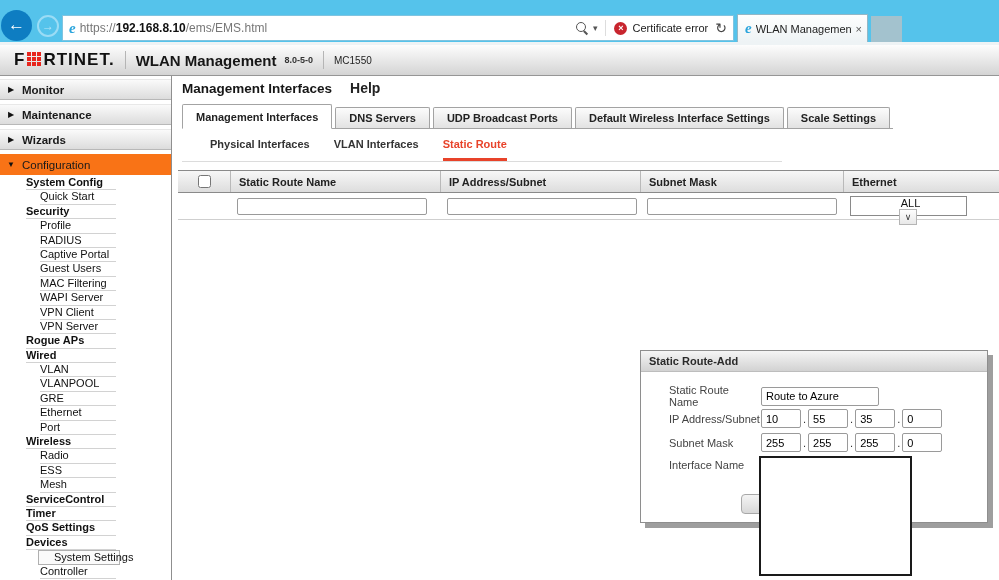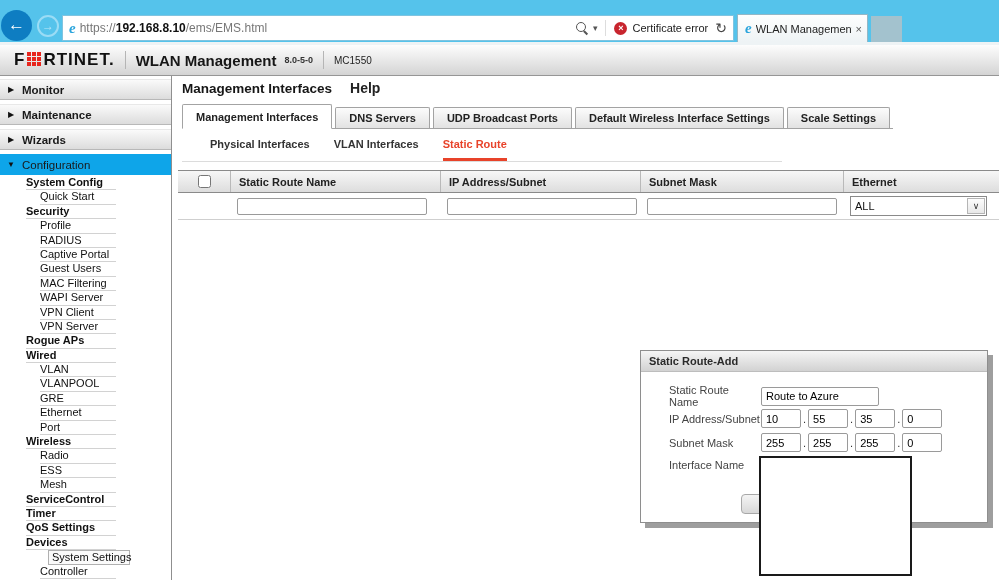--- a/index.html
+++ b/index.html
@@ -38,28 +38,28 @@
   .product { font-size:15px; font-weight:bold; color:#161616; }
   .version { font-size:9px; font-weight:bold; color:#333; margin-left:8px; }
   .model { font-size:10px; font-weight:normal; color:#222; }
 
   
   .sidebar { position:absolute; left:0; top:76px; width:172px; height:504px; border-right:1px solid #8f8f8f; background:#fff; }
   .sections { position:absolute; left:0; top:3px; width:100%; }
   .section { height:21px; margin-bottom:4px; background:linear-gradient(#fafafa,#dcdcdc); border-top:1px solid #e8e8e8; border-bottom:1px solid #b8b8b8; display:flex; align-items:center; }
   .section .arrow { width:22px; text-align:center; font-size:8px; color:#111; }
   .section .arrow::before { content:"\25B6"; }
-  .section.expanded { background:#0ea5e9; border:none; }
+  .section.expanded { background:#f97316; border:none; }
   .section.expanded .arrow::before { content:"\25BC"; }
   .section-label { font-size:11.5px; font-weight:bold; color:#1a1a1a; }
   .section.expanded .section-label { font-weight:normal; font-size:11.5px; }
   .tree { position:absolute; left:0; top:100px; width:100%; }
   .tree-item { height:14.4px; line-height:13.5px; font-size:11px; color:#111; margin-left:40px; width:76px; border-bottom:1px solid #d2d2d2; white-space:nowrap; }
   .tree-item.bold { margin-left:26px; width:90px; font-weight:bold; }
-  .tree-item.selected { border:1px solid #b0b0b0; background:#fafafa; margin-left:48px; padding-left:3px; width:82px; }
+  .tree-item.selected { border:1px solid #b0b0b0; background:#fafafa; margin-left:38px; padding-left:15px; width:82px; }
 
   
   .main { position:absolute; left:172px; top:76px; width:827px; height:504px; }
   .pagetitle-row { position:absolute; left:10px; top:4px; display:flex; align-items:baseline; gap:18px; }
   .pagetitle { font-size:13.5px; font-weight:bold; color:#161616; }
   .help { font-size:14px; font-weight:bold; color:#222; }
   .tabstrip { position:absolute; left:10px; top:28px; display:flex; align-items:flex-end; border-bottom:1px solid #a3a3a3; width:max-content; }
   .mtab { height:21px; line-height:20px; padding:0 13px; margin-right:3px; font-size:11px; font-weight:bold; color:#222; background:linear-gradient(#fcfcfc,#e2e2e2); border:1px solid #a3a3a3; border-bottom:none; border-radius:2px 2px 0 0; white-space:nowrap; }
   .mtab.active { height:25px; line-height:24px; background:#fff; margin-bottom:-1px; border-bottom:1px solid #fff; }
   .subtabs { position:absolute; left:10px; top:62px; width:600px; border-bottom:1px solid #dcdcdc; padding-left:28px; display:flex; gap:24px; }
@@ -69,21 +69,21 @@
   
   .table { position:absolute; left:6px; top:94px; right:0; }
   .thead { display:flex; height:23px; background:linear-gradient(#f7f7f7,#dddddd); border-top:1px solid #8a8a8a; border-bottom:1px solid #8a8a8a; align-items:center; }
   .th { font-size:11px; font-weight:bold; color:#222; padding-left:8px; border-left:1px solid #b9b9b9; height:100%; display:flex; align-items:center; }
   .th:first-child { border-left:none; justify-content:center; padding-left:0; }
   .c0 { width:52px; } .c1 { width:210px; } .c2 { width:200px; } .c3 { width:203px; } .c4 { flex:1; }
   .trow { display:flex; height:27px; align-items:center; border-bottom:1px solid #cfcfcf; }
   .td { height:100%; display:flex; align-items:center; padding-left:7px; }
   .td:first-child { padding-left:0; }
   .flt-input { height:17px; border:1px solid #9a9a9a; border-radius:2px; font-size:11px; padding:0 3px; width:190px; font-family:inherit; }
-  .selectbox { display:flex; align-items:center; width:137px; height:20px; border:1px solid #8a8a8a; background:#fff; }
+  .selectbox { display:flex; align-items:center; width:117px; height:20px; border:1px solid #8a8a8a; background:#fff;flex-direction:column; }
   .selectbox .sel-val { flex:1; font-size:11px; color:#111; padding-left:4px; }
   .selectbox .sel-btn { width:18px; height:16px; margin-right:1px; border:1px solid #b5b5b5; background:linear-gradient(#fdfdfd,#e8e8e8); font-size:9px; color:#333; text-align:center; line-height:14px; }
 
   
   .dialog { position:absolute; left:640px; top:350px; width:348px; height:173px; background:#fff; border:1px solid #8e8e8e; box-shadow:5px 5px 0 #9e9e9e; }
   .dlg-title { height:21px; background:linear-gradient(#f5f5f5,#d2d2d2); border-bottom:1px solid #bdbdbd; font-size:11px; font-weight:bold; color:#2a2a2a; line-height:20px; padding-left:8px; }
   .dlg-row { position:absolute; left:28px; display:flex; align-items:center; }
   .dlg-label { width:92px; font-size:11px; color:#444; }
   .dlg-input { height:19px; border:1px solid #9a9a9a; border-radius:2px; font-size:11px; padding:0 4px; font-family:inherit; }
   .name-input { width:118px; }

